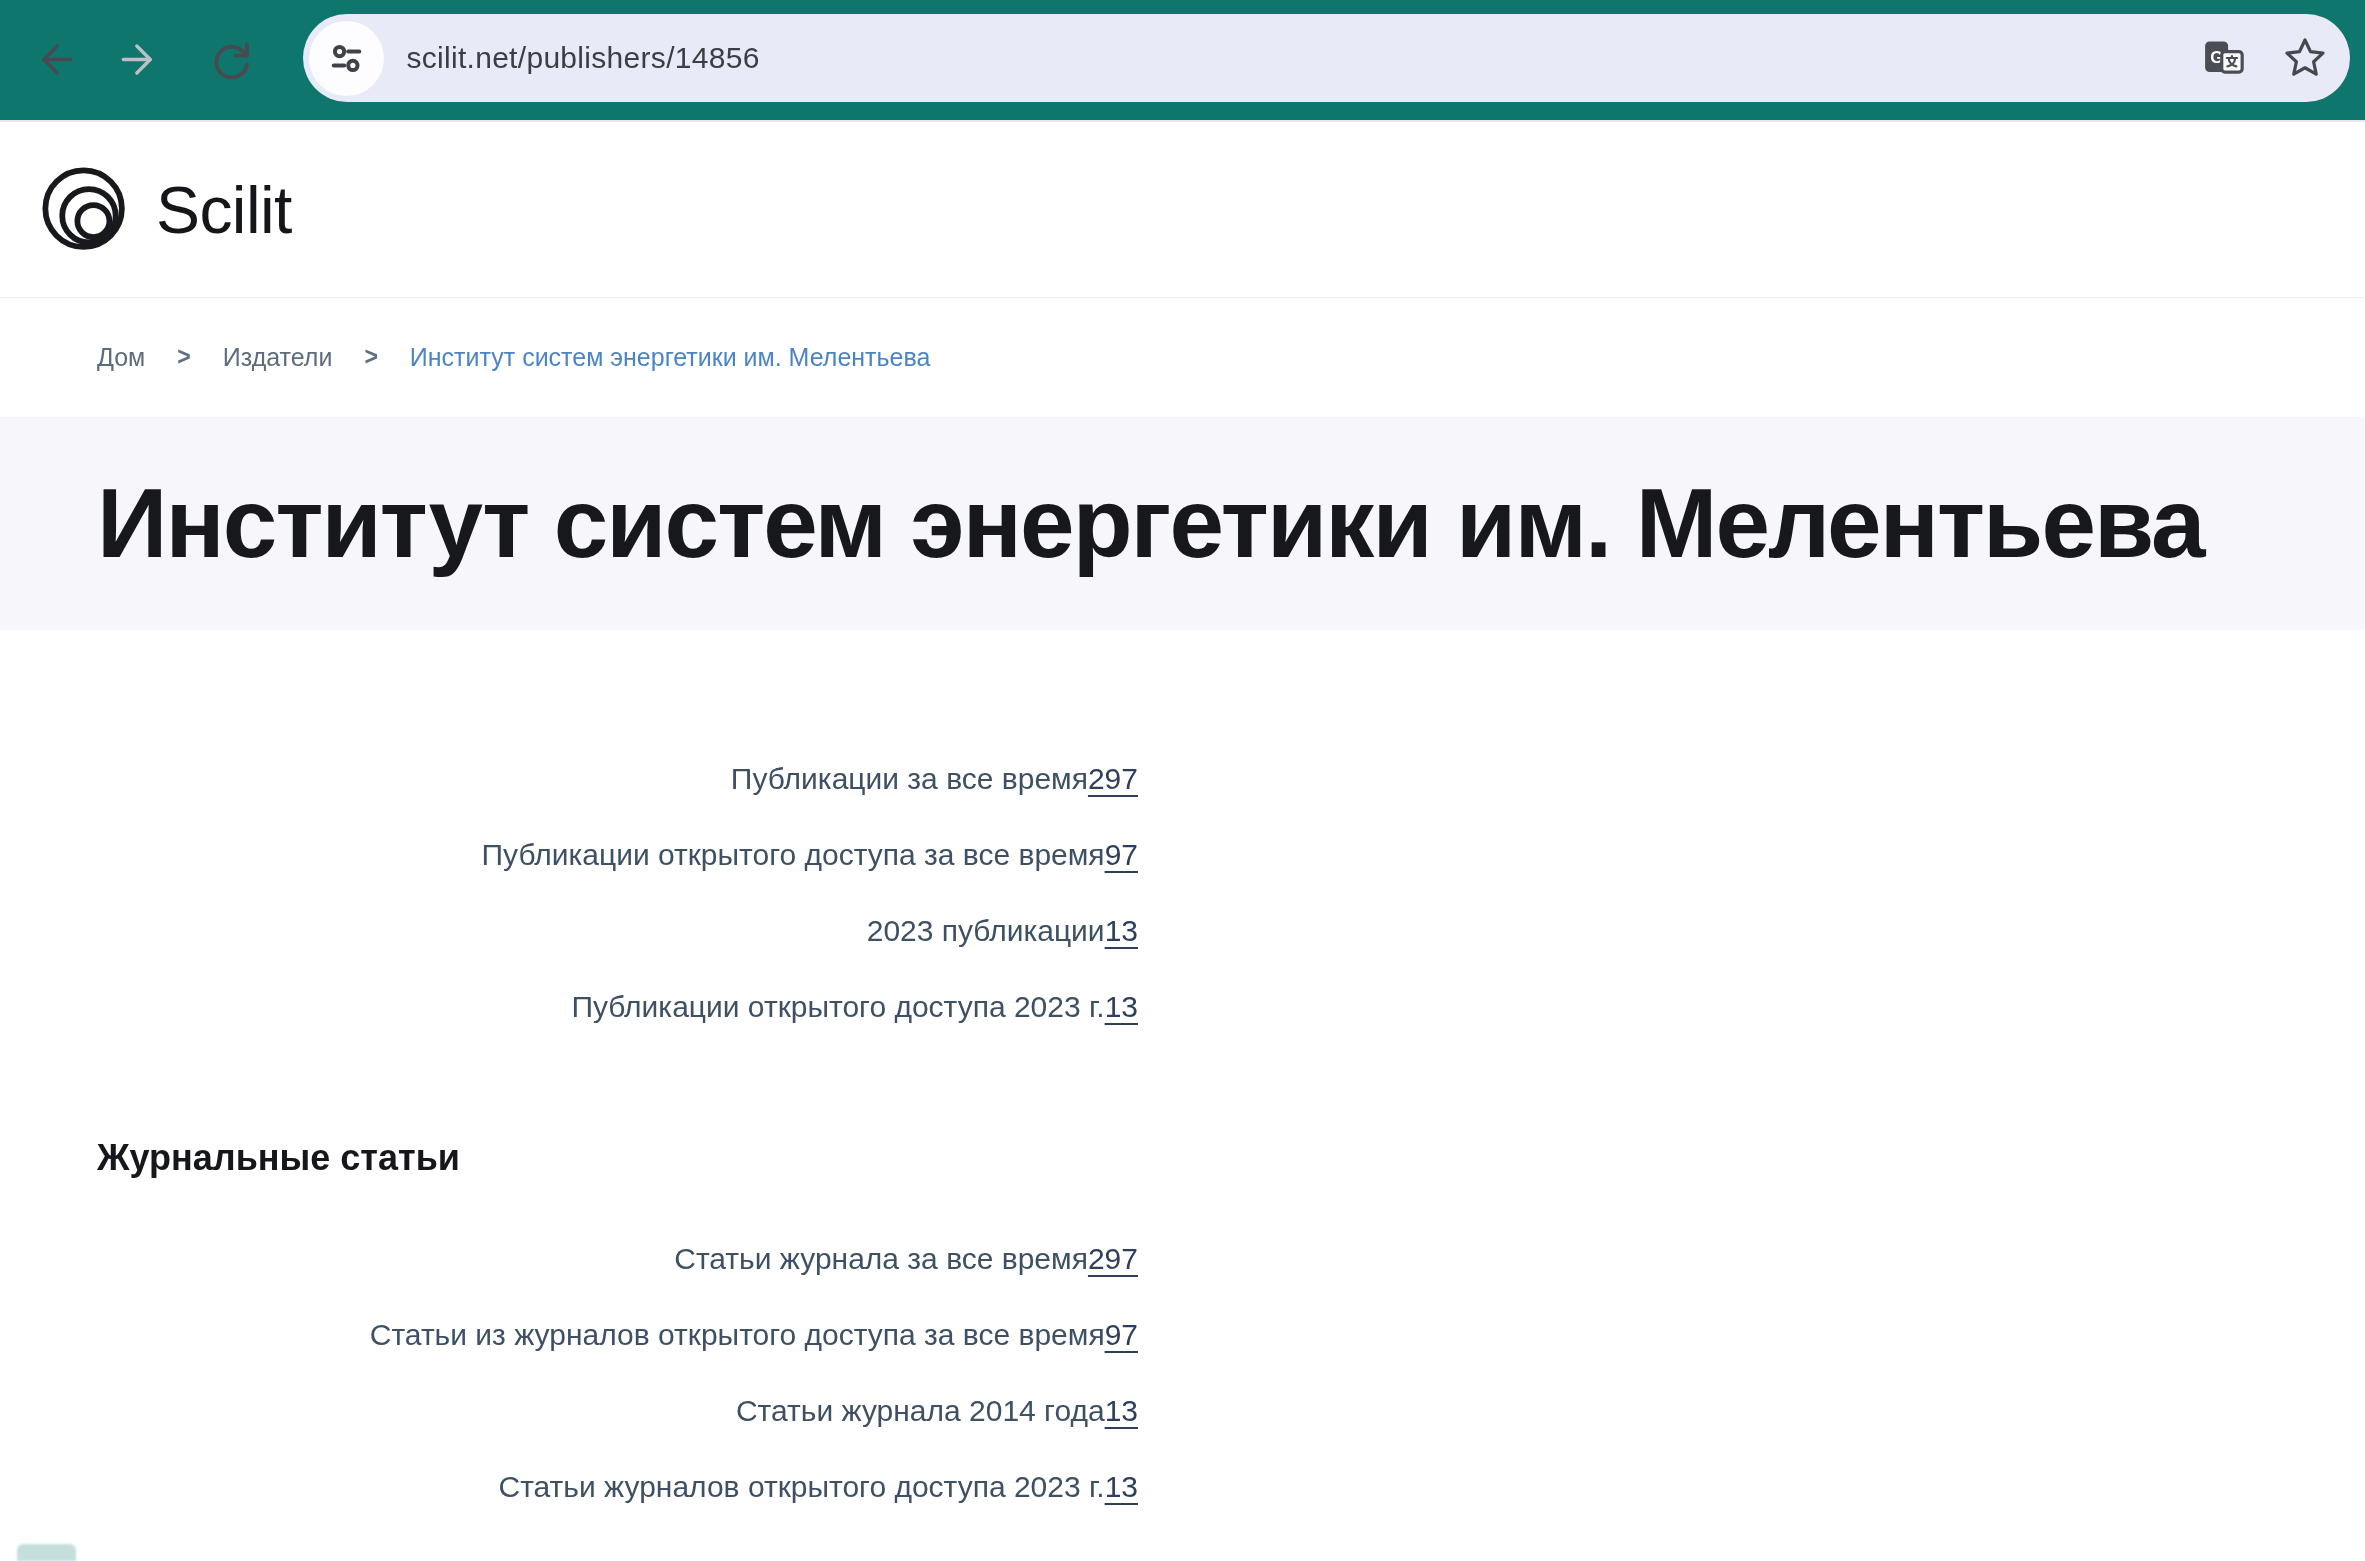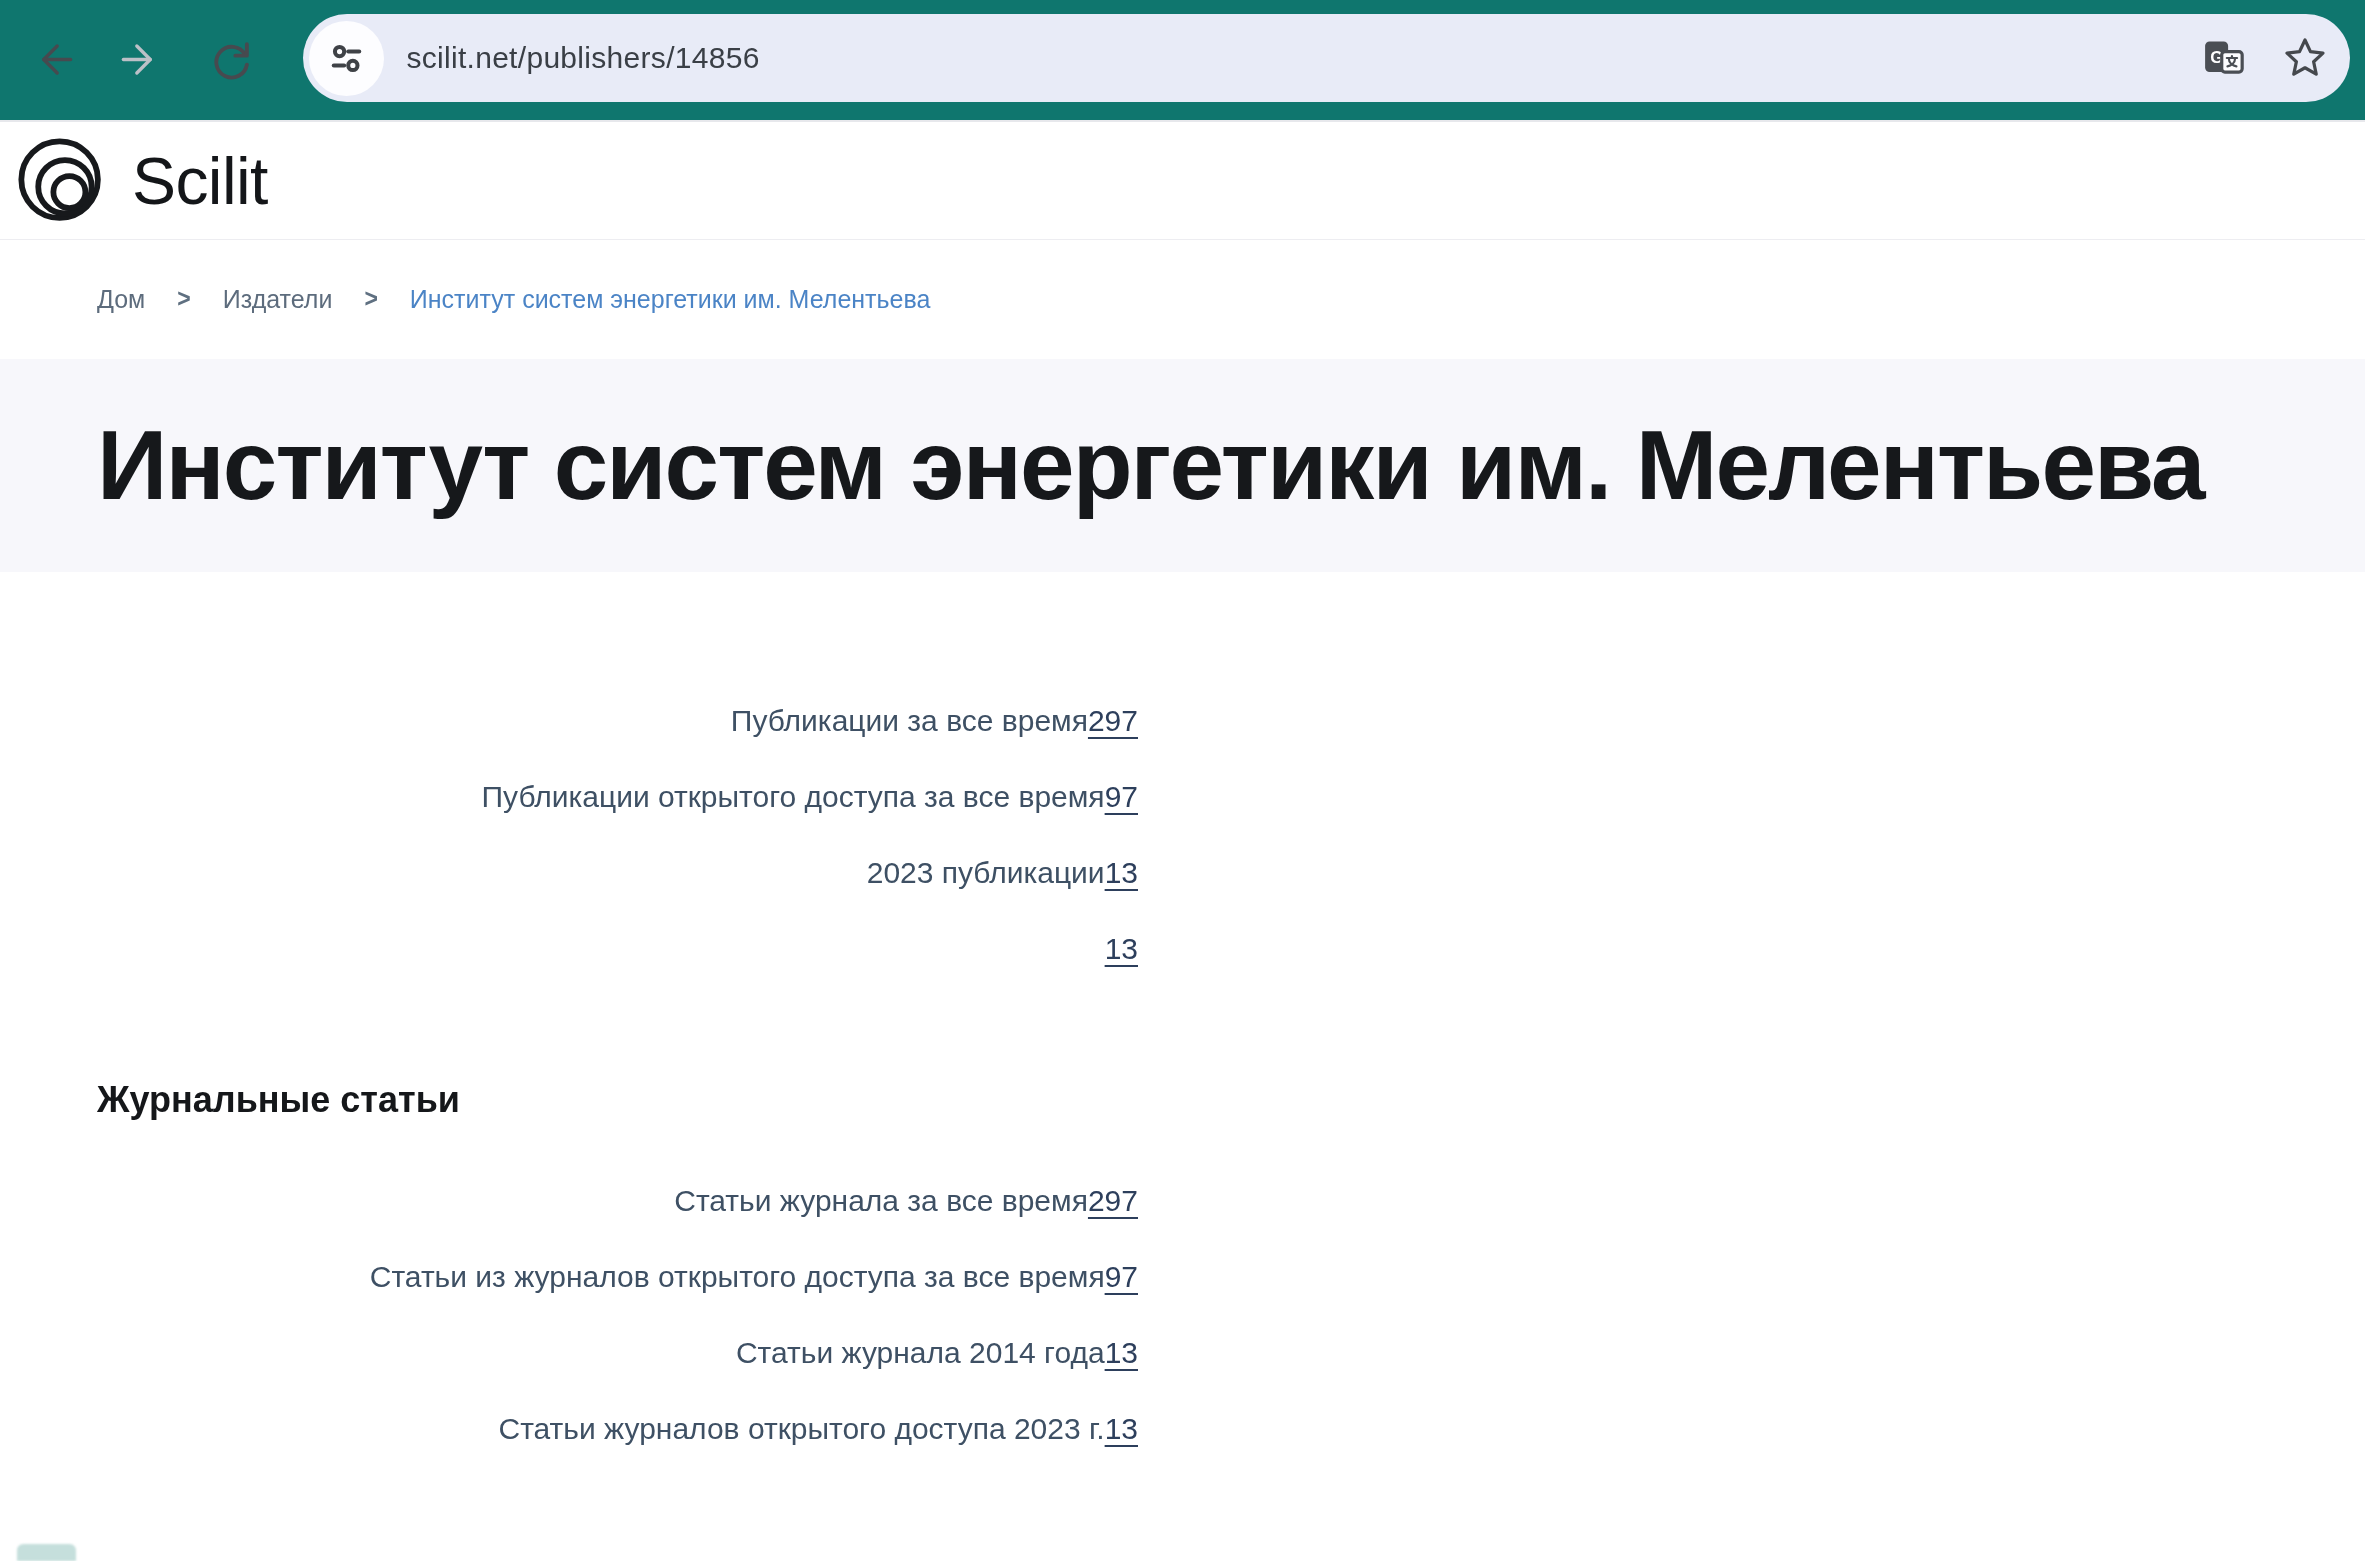--- a/index.html
+++ b/index.html
@@ -58,25 +58,25 @@
     display: flex; align-items: center; gap: 30px;
   }
   .omni-icon {
     width: 52px; height: 52px;
     display: flex; align-items: center; justify-content: center;
     cursor: pointer;
   }
 
   
   .site-header {
-    height: 118px;
+    height: 176px;
     background: #ffffff;
     border-bottom: 1.9px solid #ededf1;
     display: flex; align-items: center;
-    padding-left: 16px;
+    padding-left: 40px;
   }
   .brand { display: flex; align-items: center; cursor: pointer; }
   .brand-mark { width: 89px; height: 89px; }
   .brand-name {
     margin-left: 27px;
     font-size: 66px;
     font-weight: 500;
     letter-spacing: -0.6px;
     color: #141619;
   }
@@ -228,20 +228,21 @@
     </div>
     <div class="stat-row">
       <span class="stat-label">Публикации открытого доступа за все время</span>
       <span class="stat-value">97</span>
     </div>
     <div class="stat-row">
       <span class="stat-label">2023 публикации</span>
       <span class="stat-value">13</span>
     </div>
     <div class="stat-row">
+      <span class="stat-label">Публикации открытого доступа 2023 г.</span>
       <span class="stat-value">13</span>
     </div>
   </div>
 
   <div class="section-heading second">Журнальные статьи</div>
   <div class="stat-list">
     <div class="stat-row">
       <span class="stat-label">Статьи журнала за все время</span>
       <span class="stat-value">297</span>
     </div>

